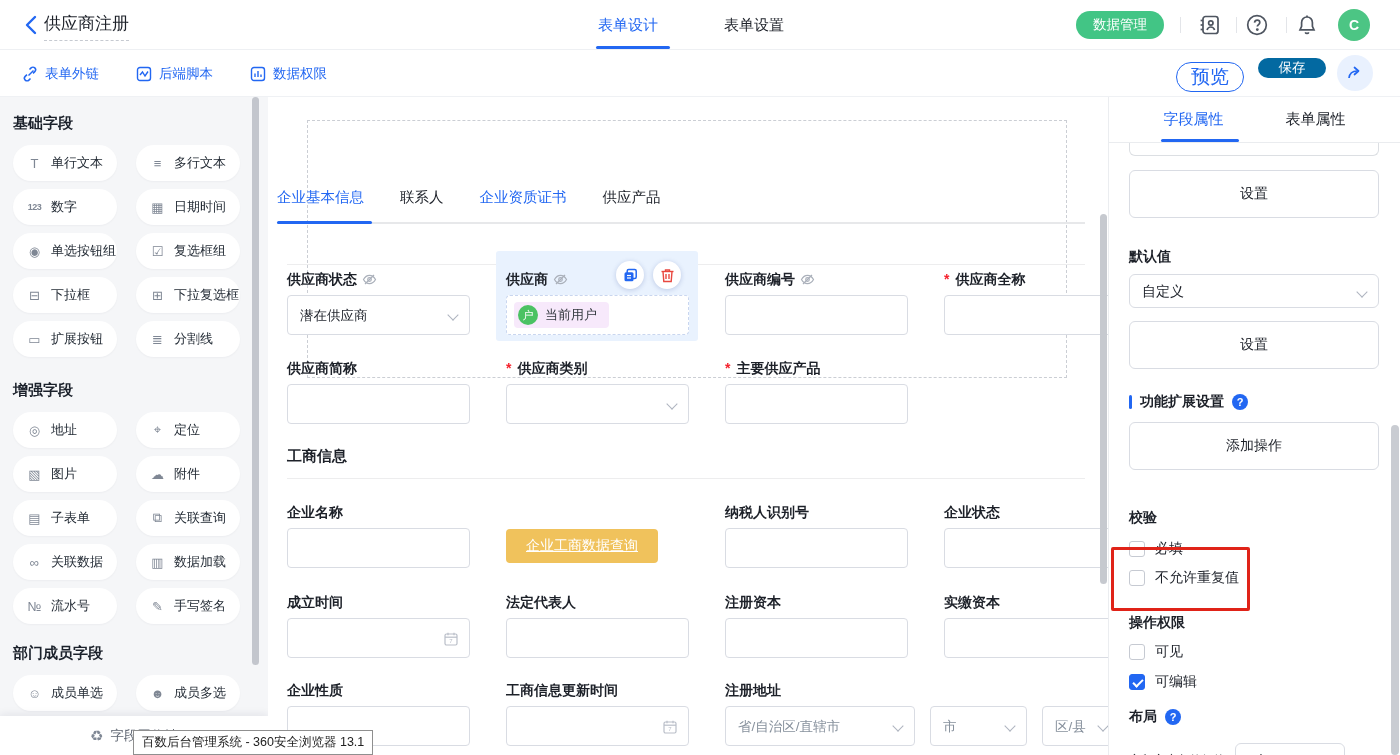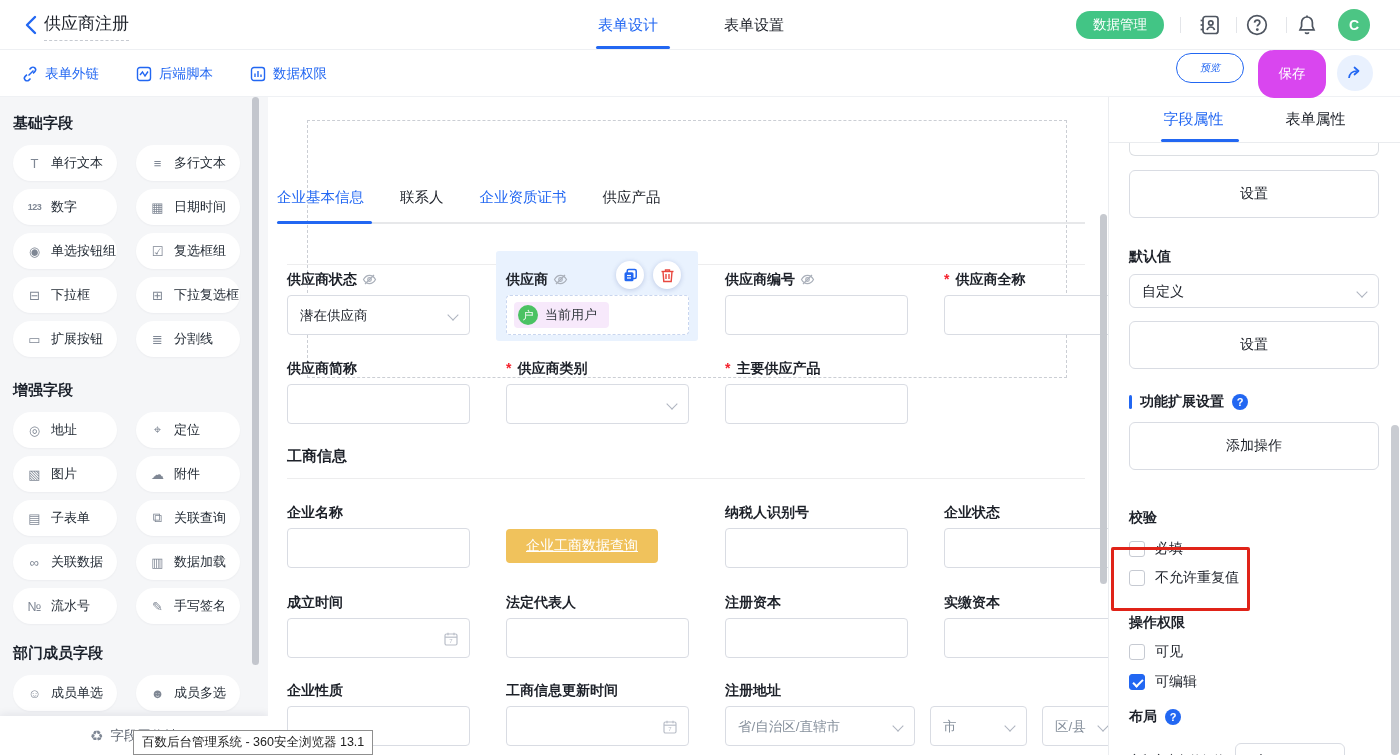--- a/index.html
+++ b/index.html
@@ -17,22 +17,22 @@
   .hnav-bar { position:absolute; left:596px; bottom:0; width:74px; height:3px; background:#2267f2; border-radius:2px; }
   .pill-green { position:absolute; left:1076px; top:11px; height:28px; padding:0 17px; background:#42c585; color:#fff; font-size:13.5px; border:none; border-radius:14px; line-height:28px; cursor:pointer; }
   .hsep { position:absolute; top:17px; width:1px; height:16px; background:#e3e5e9; }
   .hicon { position:absolute; top:13px; width:24px; height:24px; cursor:pointer; }
   .avatar { position:absolute; left:1338px; top:9px; width:32px; height:32px; border-radius:50%; background:#4cc584; color:#fff; font-size:14px; font-weight:bold; text-align:center; line-height:32px; cursor:pointer; }
 
   
   .toolbar { position:absolute; left:0; top:50px; width:1400px; height:47px; background:#fff; border-bottom:1px solid #eff1f4; z-index:29; }
   .tb-links { position:absolute; left:22px; top:0; height:47px; display:flex; align-items:center; gap:37px; }
   .tb-link { display:flex; align-items:center; gap:7px; color:#2267f2; font-size:13.5px; cursor:pointer; }
-  .btn-preview { position:absolute; left:1176px; top:3px; width:68px; height:30px; border:1px solid #2267f2; color:#2267f2; background:#fff; border-radius:16px; font-size:10px; cursor:pointer;font-style:italic; }
-  .btn-save { position:absolute; left:1258px; top:0; width:68px; height:48px; border:none; color:#fff; background:#d946ef; border-radius:16px; font-size:13.5px; cursor:pointer; }
+  .btn-preview { position:absolute; left:1176px; top:12px; width:68px; height:30px; border:1px solid #2267f2; color:#2267f2; background:#fff; border-radius:16px; font-size:19px; cursor:pointer; }
+  .btn-save { position:absolute; left:1258px; top:8px; width:68px; height:20px; border:none; color:#fff; background:#0369a1; border-radius:16px; font-size:13.5px; cursor:pointer; }
   .btn-share { position:absolute; left:1337px; top:5px; width:36px; height:36px; border:none; border-radius:50%; background:#e9f1fe; cursor:pointer; }
 
   
   .sidebar { position:absolute; left:0; top:97px; width:268px; height:658px; background:#f5f6f8; overflow:hidden; }
   .sb-title { font-size:15px; font-weight:bold; color:#1b212b; margin:0 0 12px 13px; }
   .sb-grid { display:grid; grid-template-columns:104px 104px; column-gap:19px; row-gap:8px; padding-left:13px; }
   .sb-pill { height:36px; background:#fff; border-radius:18px; display:flex; align-items:center; gap:8px; padding-left:13px; font-size:13px; color:#232b35; box-shadow:0 1px 2px rgba(20,30,60,.04); cursor:grab; white-space:nowrap; overflow:hidden; }
   .sb-pill .ic { width:17px; color:#7f8794; font-size:13px; text-align:center; flex:none; }
   .sb-pill .ic.num { font-size:9px; font-weight:bold; letter-spacing:-.5px; }
   .mt17{margin-top:17px}.mt24{margin-top:24px}.mt20{margin-top:20px}

